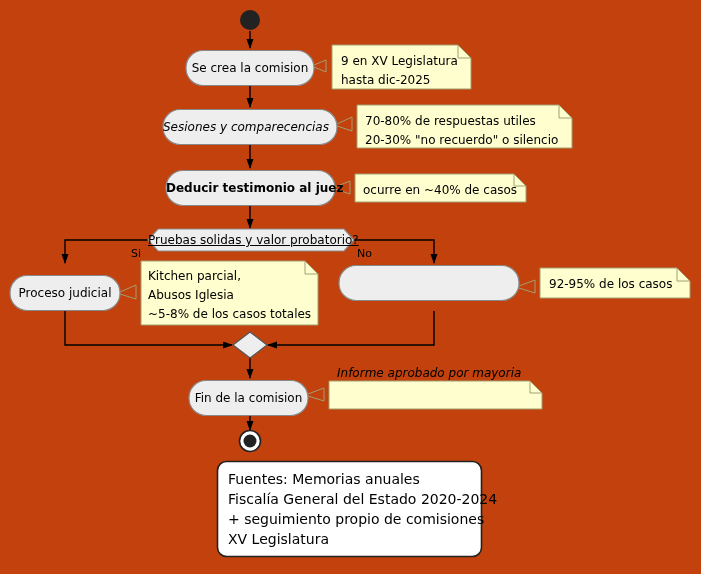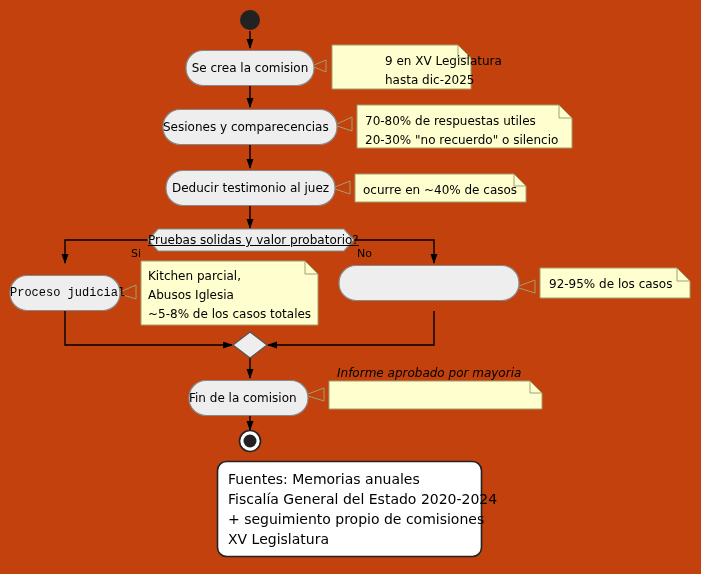--- a/index.html
+++ b/index.html
@@ -144,36 +144,36 @@
     <g>
       <path d="M329,381 L530,381 L542,393 L542,409 L329,409 Z" fill="#FEFECE" stroke="#A0A070" stroke-width="1"></path>
       <path d="M530,381 L530,393 L542,393" fill="none" stroke="#A0A070" stroke-width="1"></path>
     </g>
 
     <rect x="217.5" y="461.5" width="264" height="95" rx="9" ry="9" fill="#FFFFFF" stroke="#222222" stroke-width="1.6"></rect>
   </svg>
 
   <div class="node-label" style="left:186px; top:61px; width:128px; text-align:center;">Se crea la comision</div>
 
-  <div class="node-label" style="left:163px; top:120px; width:142px; text-align:center;">Sesiones y comparecencias</div>
+  <div class="node-label" style="left:163px; top:120px; width:142px; text-align:center;font-style:italic;">Sesiones y comparecencias</div>
 
-  <div class="node-label" style="left:166px; top:181px; width:169px; text-align:center;">Deducir testimonio al juez</div>
+  <div class="node-label" style="left:166px; top:181px; width:169px; text-align:center;font-weight:bold;">Deducir testimonio al juez</div>
 
-  <div class="node-label" style="left:10px; top:286px; width:110px; text-align:center;font-family:Liberation Mono, monospace;">Proceso judicial</div>
+  <div class="node-label" style="left:10px; top:286px; width:110px; text-align:center;">Proceso judicial</div>
 
 
-  <div class="node-label" style="left:189px; top:391px; width:119px; ">Fin de la comision</div>
+  <div class="node-label" style="left:189px; top:391px; width:119px; text-align:center;">Fin de la comision</div>
 
   <div class="node-label" style="left:148px; top:233px; width:206px; text-align:right;text-decoration:underline;">Pruebas solidas y valor probatorio?</div>
 
   <div class="edge-label" style="left:131px; top:226px;">Si</div>
 
   <div class="edge-label" style="left:357px; top:226px;">No</div>
 
-  <div class="note-text" style="left:341px; top:52px;margin-left:44px;">9 en XV Legislatura
+  <div class="note-text" style="left:341px; top:52px;">9 en XV Legislatura
 hasta dic-2025</div>
 
   <div class="note-text" style="left:365px; top:112px;">70-80% de respuestas utiles
 20-30% "no recuerdo" o silencio</div>
 
   <div class="note-text" style="left:363px; top:181px;">ocurre en ~40% de casos</div>
 
   <div class="note-text" style="left:148px; top:267px;">Kitchen parcial,
 Abusos Iglesia
 ~5-8% de los casos totales</div>

